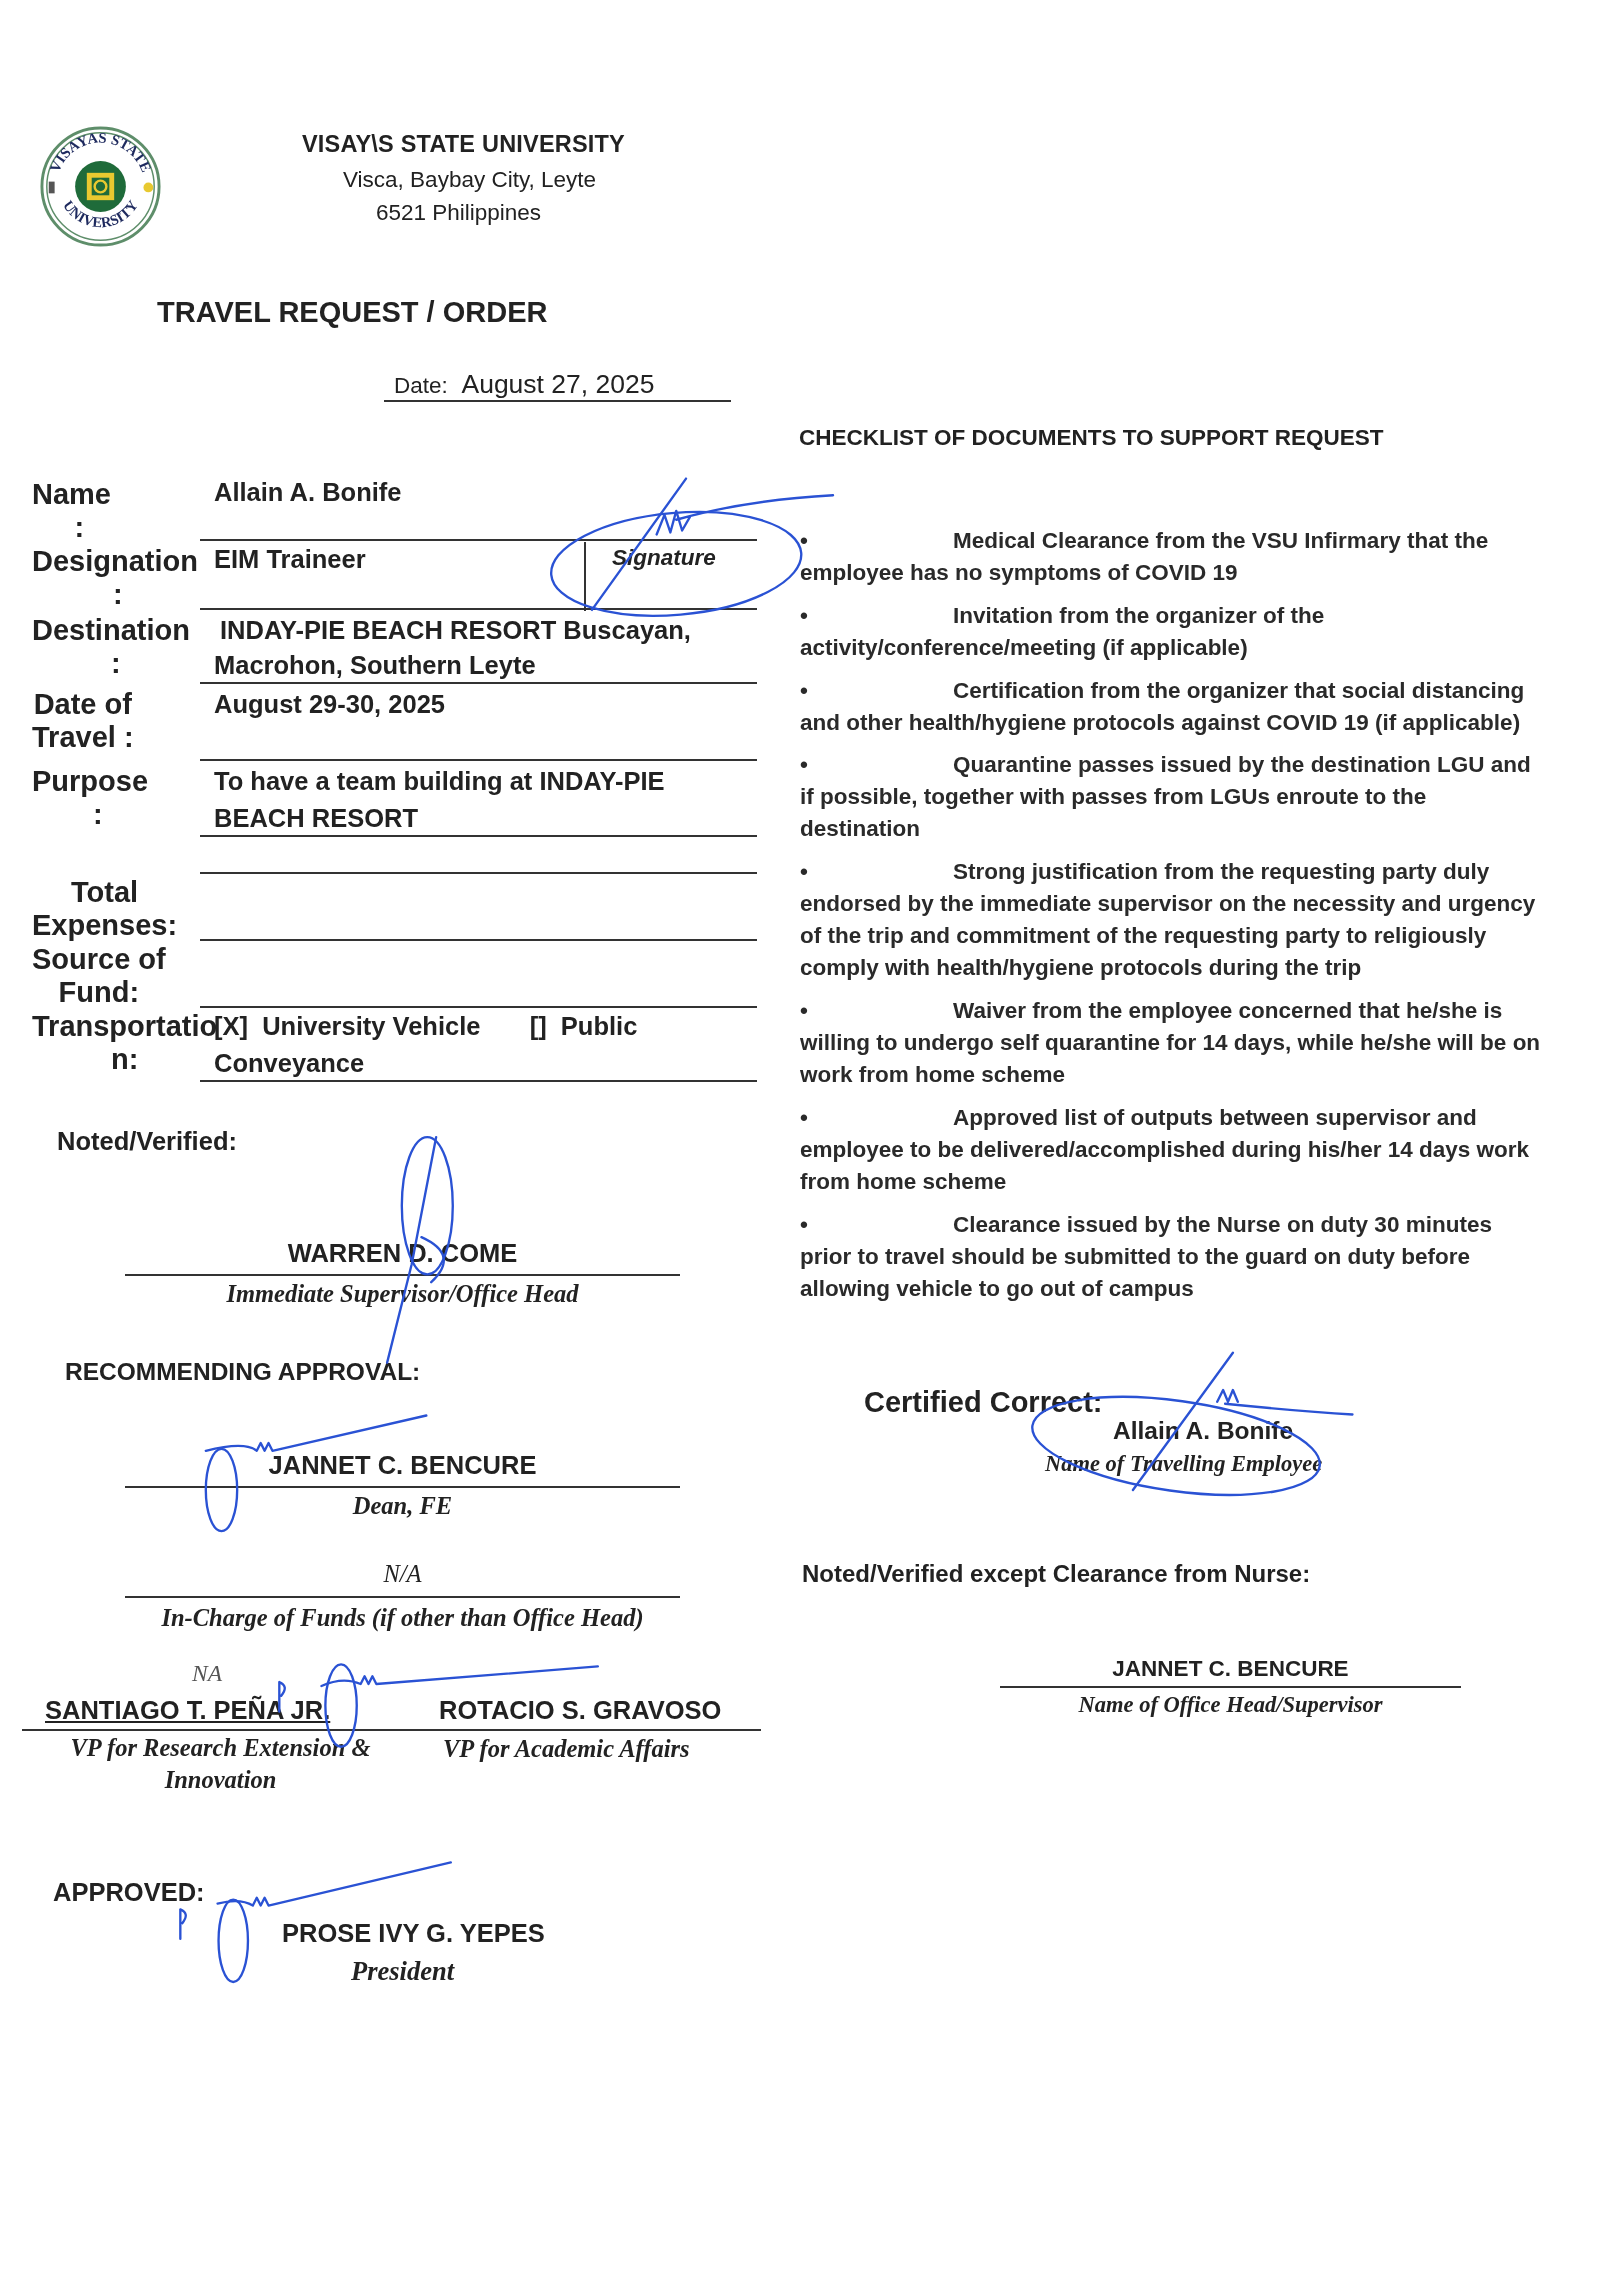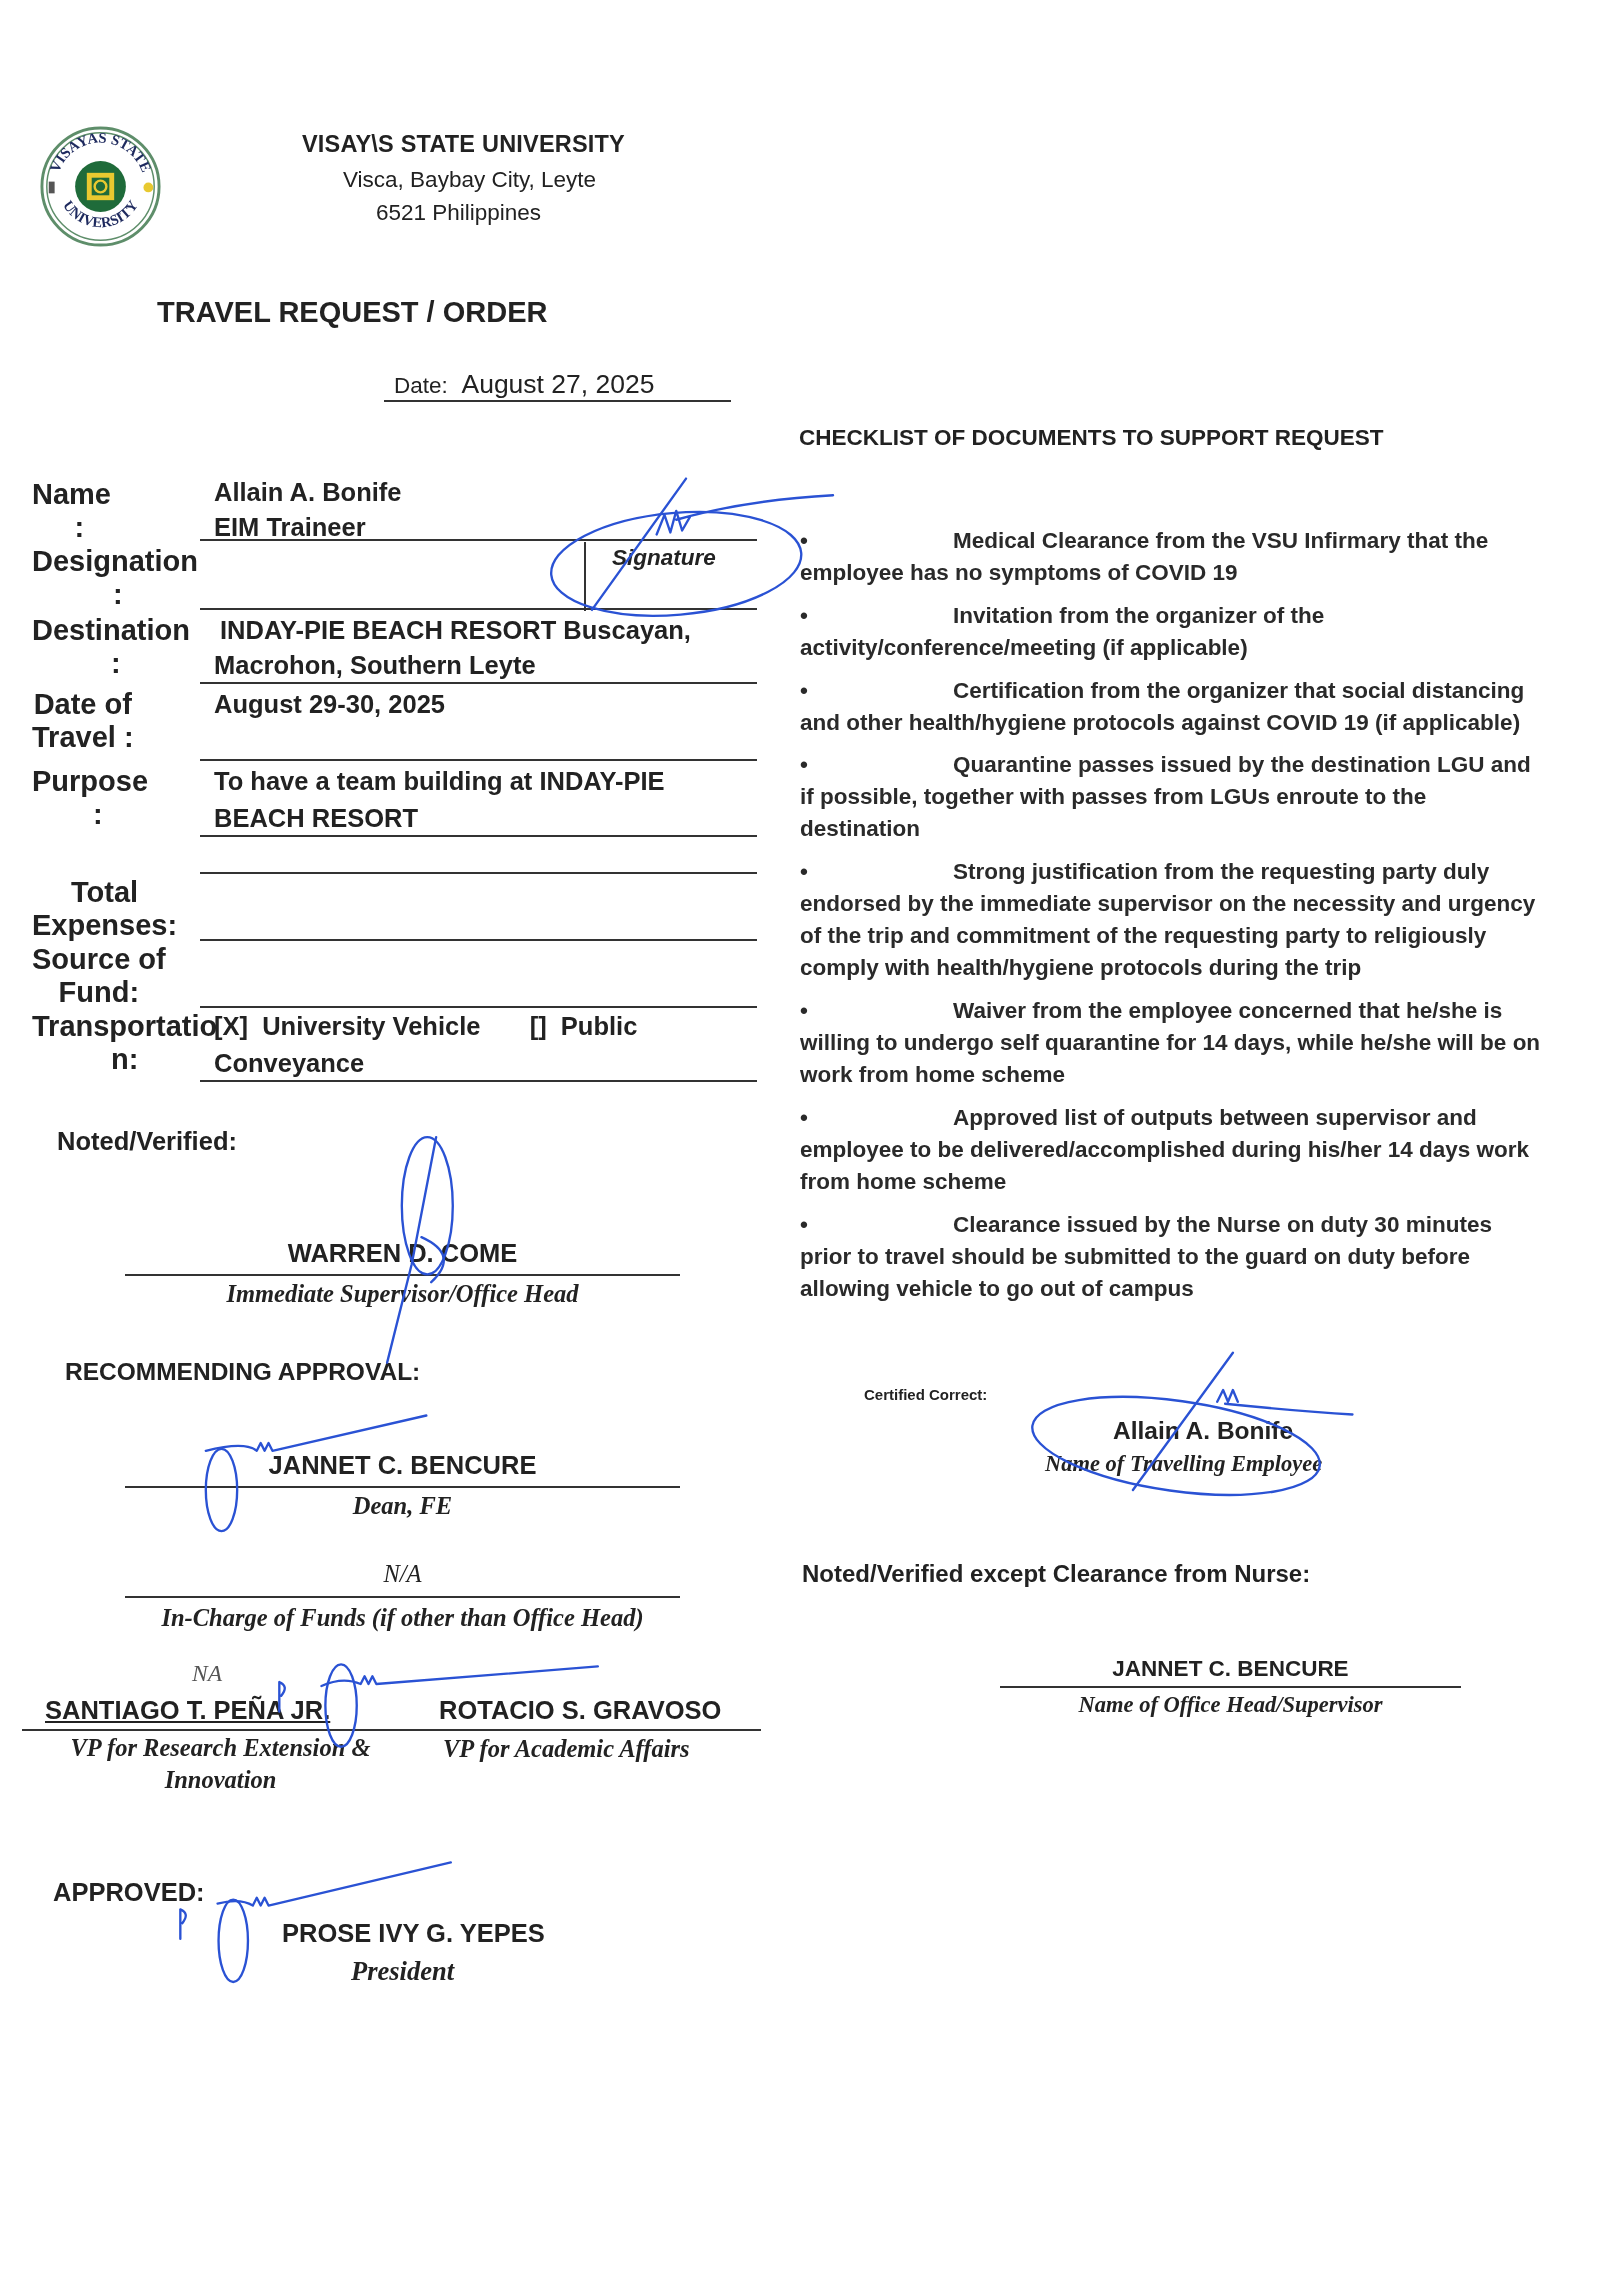--- a/index.html
+++ b/index.html
@@ -77,21 +77,21 @@
   <div>Name</div>
     <div style="padding-left:15.7px">:</div>
 </div>
 <div class="f-value" style="top:474px;">Allain A. Bonife</div>
 <div class="hline" style="left:200px; top:539px; width:557px;"></div>
 
 <div class="f-label" style="top:545px;">
   <div>Designation</div>
     <div style="padding-left:5.9px">:</div>
 </div>
-<div class="f-value" style="top:509px;">EIM Traineer</div>
+<div class="f-value" style="top:541px;">EIM Traineer</div>
 <div class="abs sig-box"></div>
 <div class="abs sig-label">Signature</div>
 <div class="hline" style="left:200px; top:608px; width:557px;"></div>
 
 <div class="f-label" style="top:614px;">
   <div>Destination</div>
     <div style="padding-left:9.8px">:</div>
 </div>
 <div class="f-value" style="top:612px; left:220px;">INDAY-PIE BEACH RESORT Buscayan,</div>
 <div class="f-value" style="top:647px;">Macrohon, Southern Leyte</div>
@@ -174,21 +174,21 @@
   <li class="chk-item"><span class="bullet">•</span><span>Medical Clearance from the VSU Infirmary that the</span> <span>employee has no symptoms of COVID 19</span></li>
   <li class="chk-item"><span class="bullet">•</span><span>Invitation from the organizer of the</span> <span>activity/conference/meeting (if applicable)</span></li>
   <li class="chk-item"><span class="bullet">•</span><span>Certification from the organizer that social</span> <span>distancing and other health/hygiene protocols against COVID 19 (if applicable)</span></li>
   <li class="chk-item"><span class="bullet">•</span><span>Quarantine passes issued by the destination LGU</span> <span>and if possible, together with passes from LGUs enroute to the destination</span></li>
   <li class="chk-item"><span class="bullet">•</span><span>Strong justification from the requesting party duly</span> <span>endorsed by the immediate supervisor on the necessity and urgency of the trip and commitment of the requesting party to religiously comply with health/hygiene protocols during the trip</span></li>
   <li class="chk-item"><span class="bullet">•</span><span>Waiver from the employee concerned that he/she is</span> <span>willing to undergo self quarantine for 14 days, while he/she will be on work from home scheme</span></li>
   <li class="chk-item"><span class="bullet">•</span><span>Approved list of outputs between supervisor and</span> <span>employee to be delivered/accomplished during his/her 14 days work from home scheme</span></li>
   <li class="chk-item"><span class="bullet">•</span><span>Clearance issued by the Nurse on duty 30 minutes</span> <span>prior to travel should be submitted to the guard on duty before allowing vehicle to go out of campus</span></li>
 </ul>
 
-<div class="abs" style="left:864px; top:1386px; font-size:15px; font-weight:bold;">Certified Correct:</div>
+<div class="abs" style="left:864px; top:1386px; font-size:29px; font-weight:bold;">Certified Correct:</div>
 <div class="abs" style="left:1113px; top:1417px; font-size:24.5px; font-weight:bold;">Allain A. Bonife</div>
 <div class="abs sign-role" style="left:1045px; top:1451px; font-size:22.5px;">Name of Travelling Employee</div>
 
 <div class="abs" style="left:802px; top:1560px; font-size:24px; font-weight:bold;">Noted/Verified except Clearance from Nurse:</div>
 <div class="abs sign-name" style="left:1000px; top:1656px; width:461px; font-size:22.5px;">JANNET C. BENCURE</div>
 <div class="hline" style="left:1000px; top:1686px; width:461px;"></div>
 <div class="abs sign-role" style="left:1000px; top:1692px; width:461px; font-size:22.5px;">Name of Office Head/Supervisor</div>
 
 <svg class="abs" style="left:0; top:0;" width="1621" height="2292" viewBox="0 0 1654 2338">
   <g>

